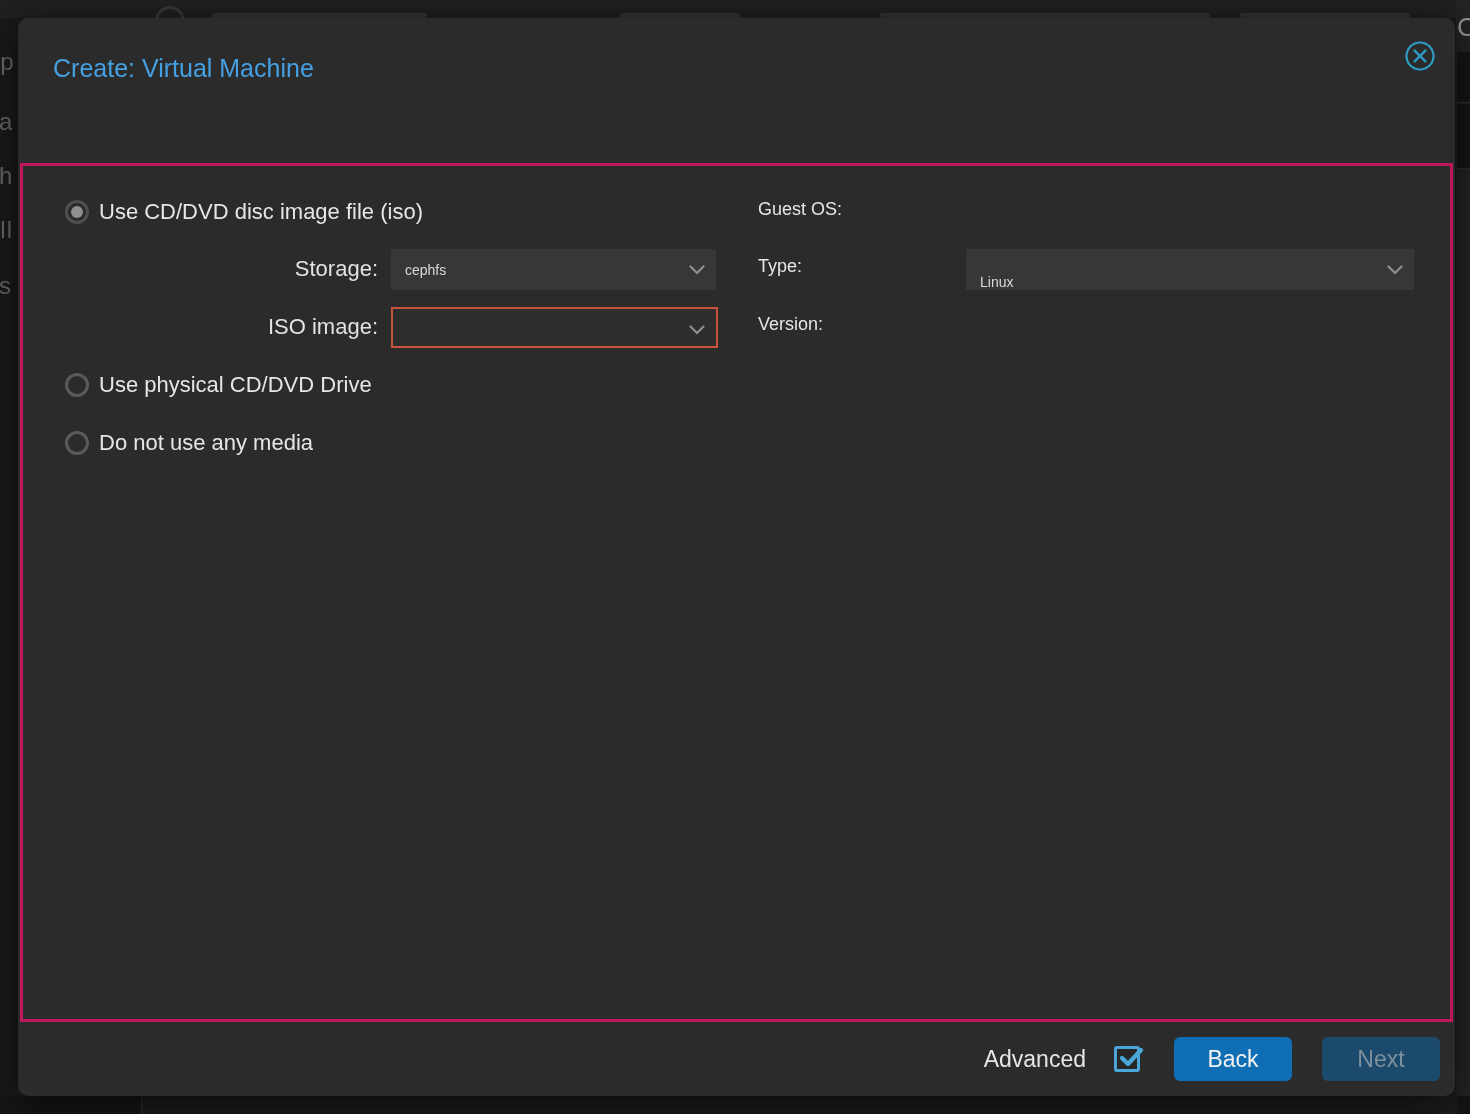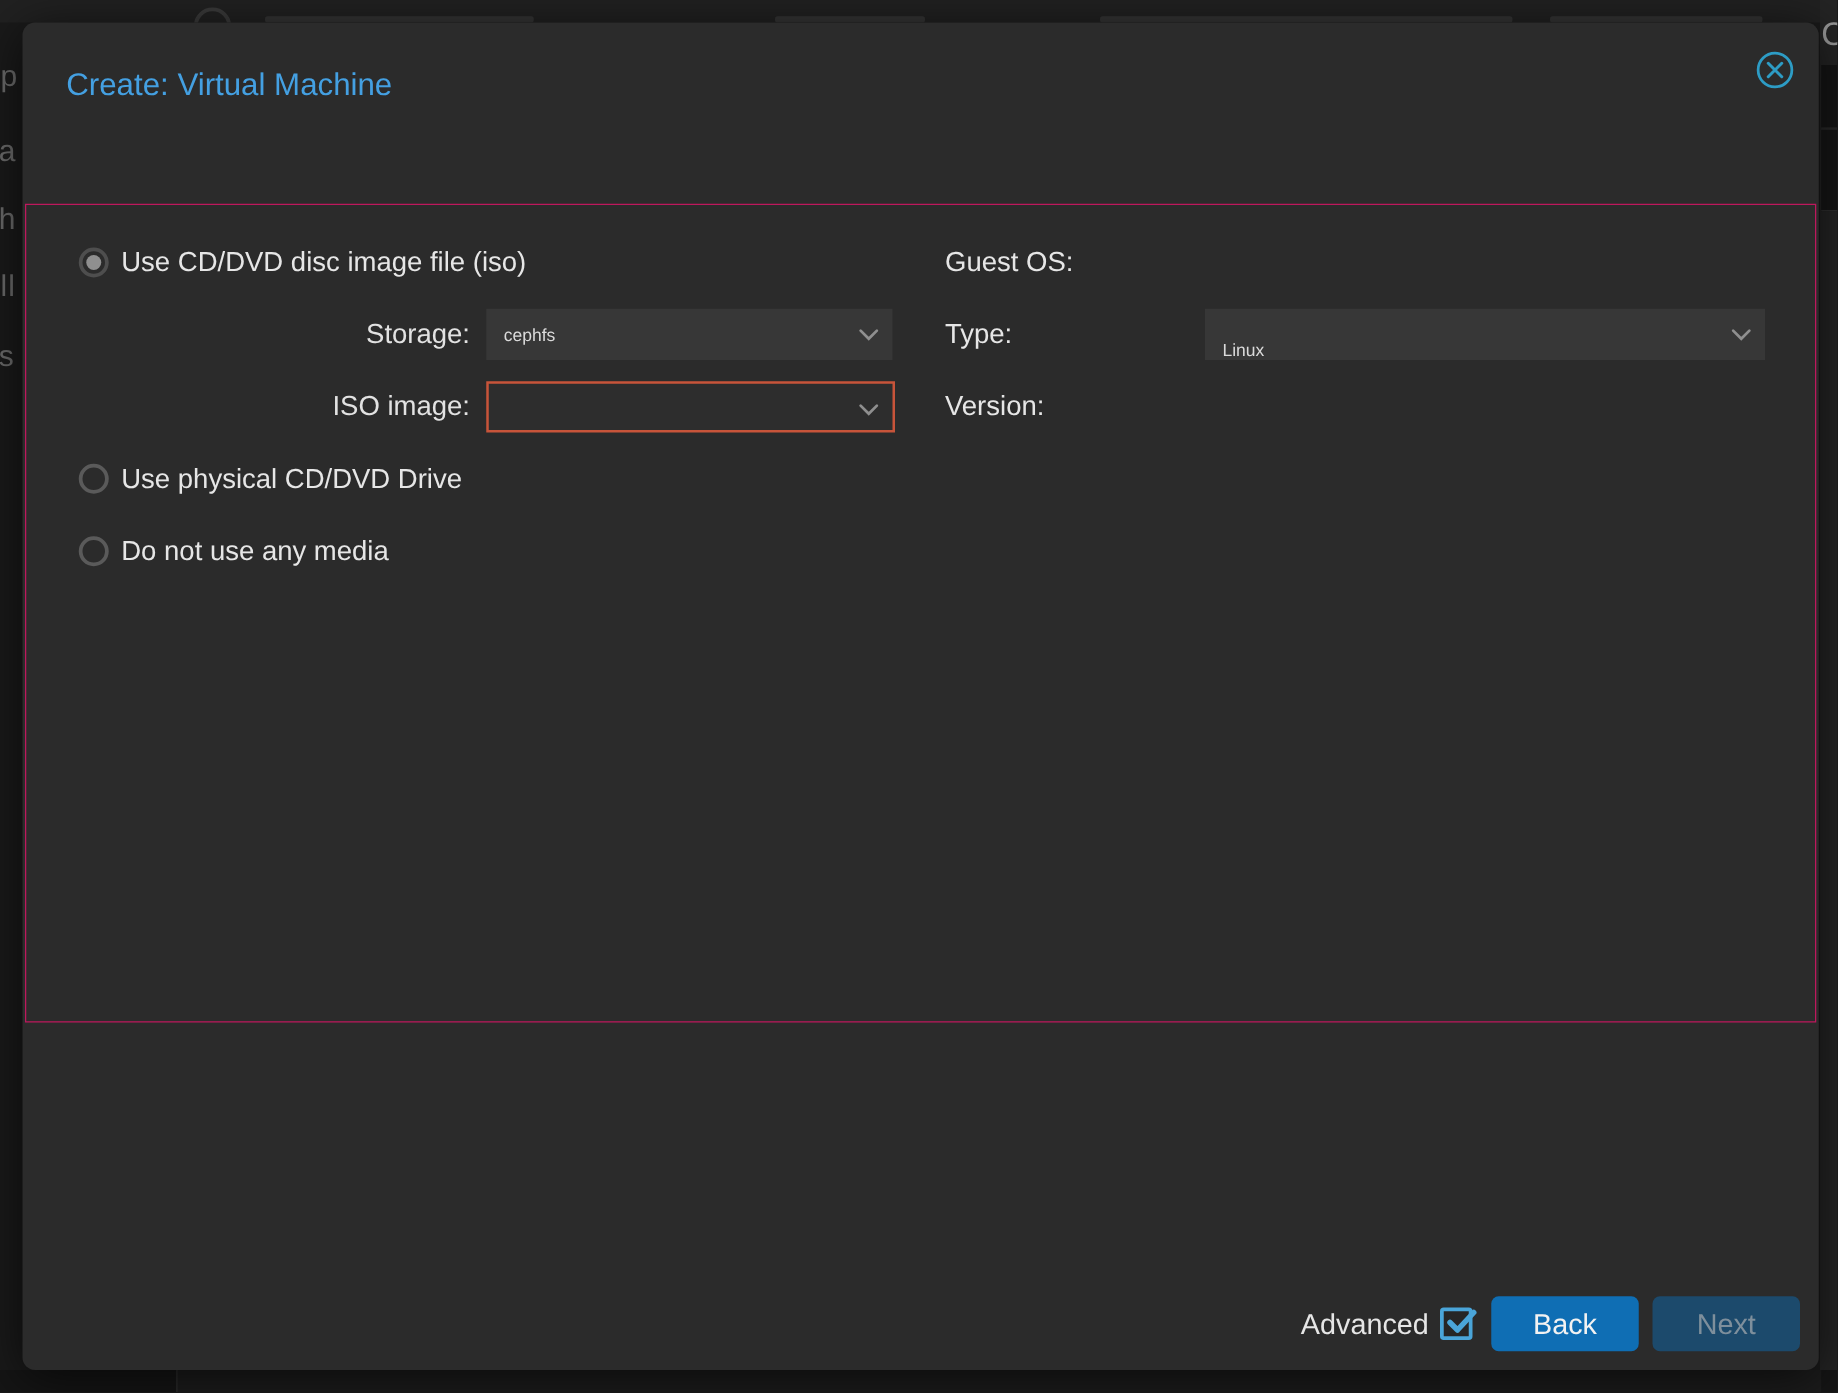--- a/index.html
+++ b/index.html
@@ -25,38 +25,38 @@
   .modal-title{position:absolute;left:35px;top:36px;font-size:25px;color:#44a0e2;}
   .close-btn{position:absolute;right:19px;top:22px;width:32px;height:32px;cursor:pointer;}
 
   
   .tabbar{position:absolute;left:34px;top:85px;height:46px;display:flex;align-items:center;gap:38px;font-size:22px;}
   .tab{color:#7b7b7b;padding:8px 6px;}
   .tab.enabled{color:#f0f0f0;}
   .tab.active{color:#ffffff;background:#0d71bd;border-radius:6px;padding:8px 16px;}
 
   
-  .content{position:absolute;left:2px;top:145px;width:1433px;height:655px;
-           border:1px solid #be185d;background:#2b2b2b;box-sizing:border-box;}
+  .content{position:absolute;left:2px;top:145px;width:1433px;height:859px;
+           border:3px solid #be185d;background:#2b2b2b;box-sizing:border-box;}
   .radio{position:absolute;width:24px;height:24px;border-radius:50%;box-sizing:border-box;
          border:3px solid #5a5a5a;background:#2b2b2b;}
   .radio.checked{border-color:#4e4e4e;}
   .radio.checked::after{content:"";position:absolute;left:3px;top:3px;width:12px;height:12px;
          border-radius:50%;background:#8f8f8f;}
   .opt-label{position:absolute;font-size:22px;color:#e6e6e6;line-height:26px;}
   .fld-label{position:absolute;font-size:22px;color:#e2e2e2;text-align:right;width:220px;}
   .fld{position:absolute;height:41px;background:#373737;box-sizing:border-box;
        display:flex;align-items:center;padding:0 34px 0 14px;font-size:14px;color:#dadada;}
   .fld.invalid{background:#2d2d2d;border:2px solid #c7543a;}
   .fld .chev{position:absolute;right:11px;top:16px;}
-  .heading{position:absolute;font-size:22px;color:#e6e6e6;}
+  .heading{position:absolute;font-size:18px;color:#e6e6e6;}
 
   
   .footer{position:absolute;left:0;top:1004px;width:1437px;height:74px;
-          display:flex;align-items:center;justify-content:flex-end;gap:11px;padding-right:15px;box-sizing:border-box;}
+          display:flex;align-items:center;justify-content:flex-end;gap:30px;padding-right:15px;box-sizing:border-box;}
   .adv-label{font-size:23px;color:#e6e6e6;margin-right:-2px;}
   .checkbox{position:relative;width:26px;height:26px;border:3px solid #4aa5d9;border-radius:3px;
             background:#262626;box-sizing:border-box;margin-right:4px;}
   .checkbox svg{position:absolute;left:-1px;top:-6px;overflow:visible;}
   .btn{width:118px;height:44px;border-radius:6px;font-size:23px;display:flex;
        align-items:center;justify-content:center;}
   .btn.back{background:#0f6eb4;color:#f2f2f2;}
   .btn.next{background:#1c4a6c;color:#7e8f9c;}
 </style>
 </head>

